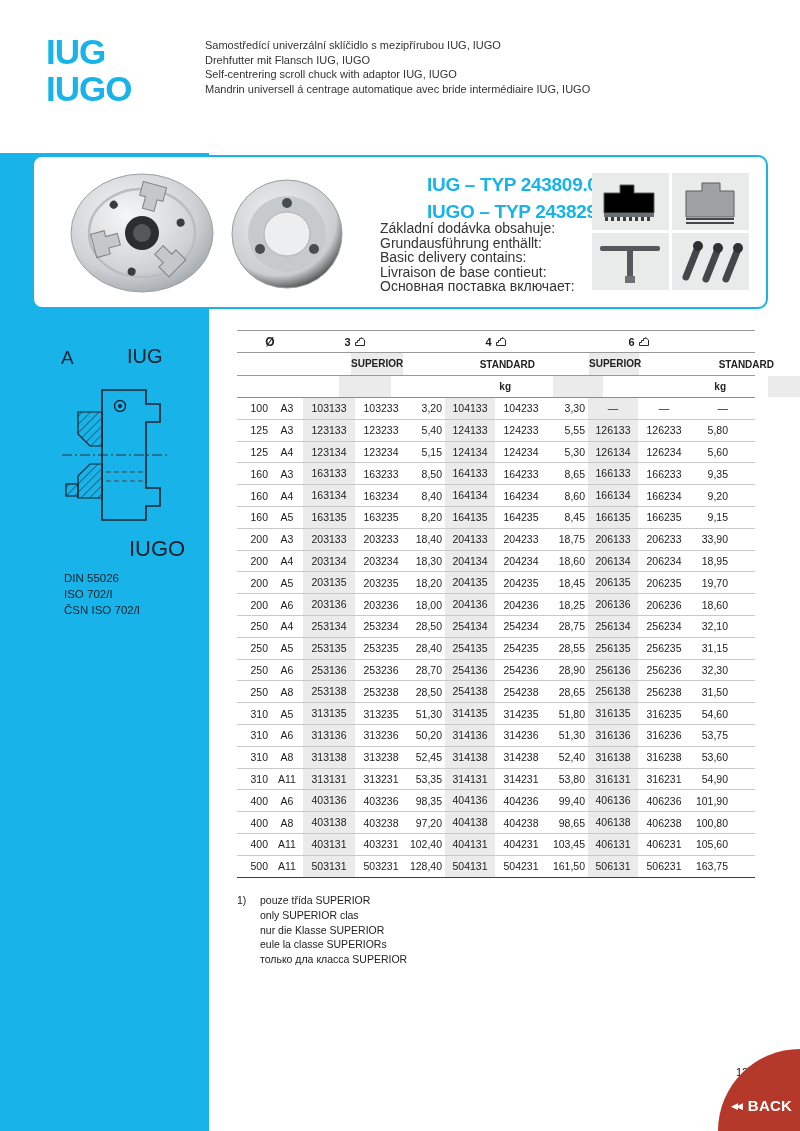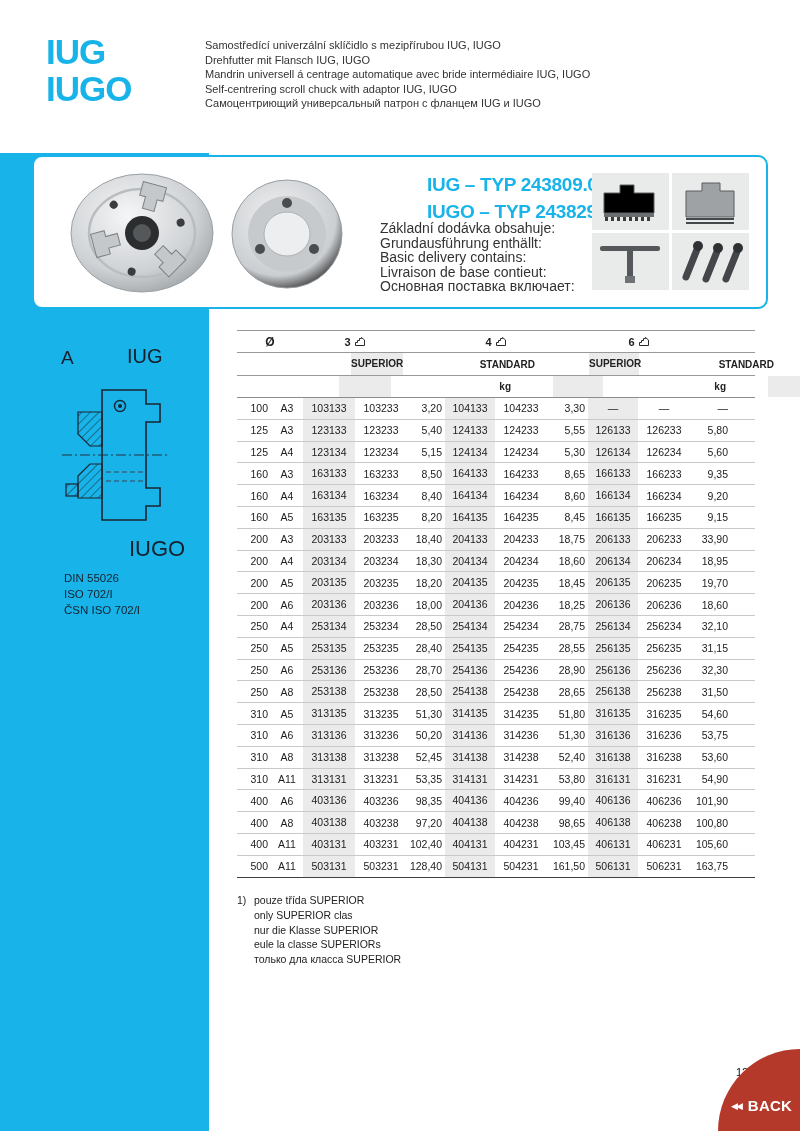--- a/index.html
+++ b/index.html
@@ -51,21 +51,21 @@
   .cr6{text-align:right;padding-right:6px;box-sizing:border-box;}
   .cr27{text-align:right;padding-right:27px;box-sizing:border-box;}
   .sup-col{background:#ebebeb;height:100%;line-height:20.8px;}
   .hrow2 .sup-col,.hrow3 .sup-col{line-height:22px;}
   .dia{font-size:12px;}
   .jawhead{display:flex;align-items:center;justify-content:center;gap:3px;font-weight:bold;font-size:11px;}
 
   
   .footnote{position:absolute;left:237px;top:893px;font-size:10.5px;line-height:14.8px;color:#222;}
   .footnote .mark{position:absolute;left:0;top:0;}
-  .footnote .fl{margin-left:17px;}
+  .footnote .fl{margin-left:23px;}
 
   
   .pagenum{position:absolute;left:728px;top:1066px;width:28px;text-align:center;font-size:11px;color:#111;}
   .back-btn{position:absolute;right:-82px;bottom:-82px;width:164px;height:164px;border-radius:50%;
         background:#b5392b;cursor:pointer;}
   .back-label{position:absolute;right:8px;top:1097px;color:#fff;font-weight:bold;font-size:15px;
         display:flex;align-items:center;gap:4px;letter-spacing:0.2px;}
   .back-arrows{font-size:9px;letter-spacing:-2px;padding-right:3px;}
 </style>
 </head>
@@ -74,23 +74,22 @@
 <div class="page">
 
   <div class="logo">
     <div>IUG</div>
     <div>IUGO</div>
   </div>
   <div class="desc">
 
   <div>Samostředící univerzální sklíčidlo s mezipřírubou IUG, IUGO</div>
       <div>Drehfutter mit Flansch IUG, IUGO</div>
+      <div>Self-centrering scroll chuck with adaptor IUG, IUGO</div>
       <div>Mandrin universell á centrage automatique avec bride intermédiaire IUG, IUGO</div>
-      <div>Self-centrering scroll chuck with adaptor IUG, IUGO</div>
-      <div>Самоцентриющий универсальный патрон с фланцем IUG и IUGO</div>
     </div>
 
   <div class="cyan-panel"></div>
 
   <div class="pbox">
     <svg class="chuck" width="162" height="128" viewBox="0 0 162 128">
       <defs>
         <radialGradient id="g1" cx="40%" cy="35%" r="75%">
           <stop offset="0" stop-color="#f5f6f7"></stop>
             <stop offset="0.65" stop-color="#ced1d4"></stop>

